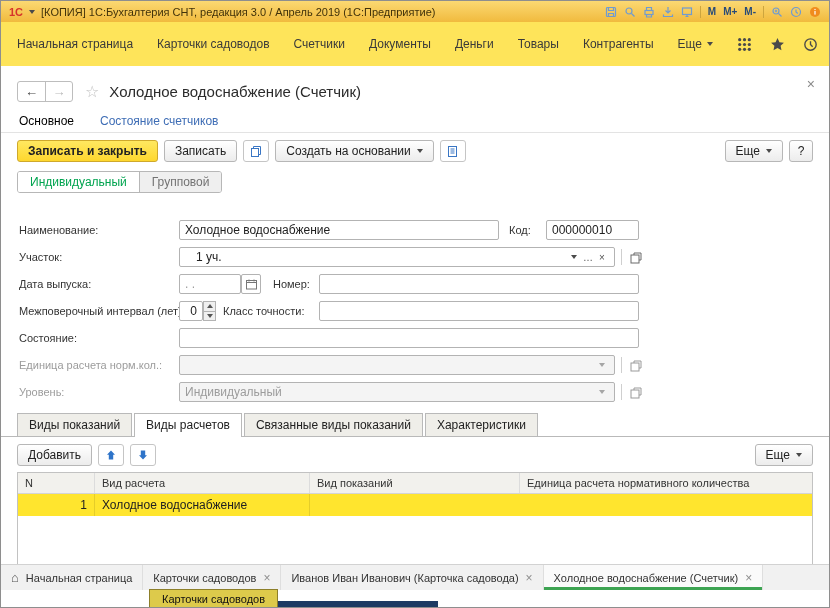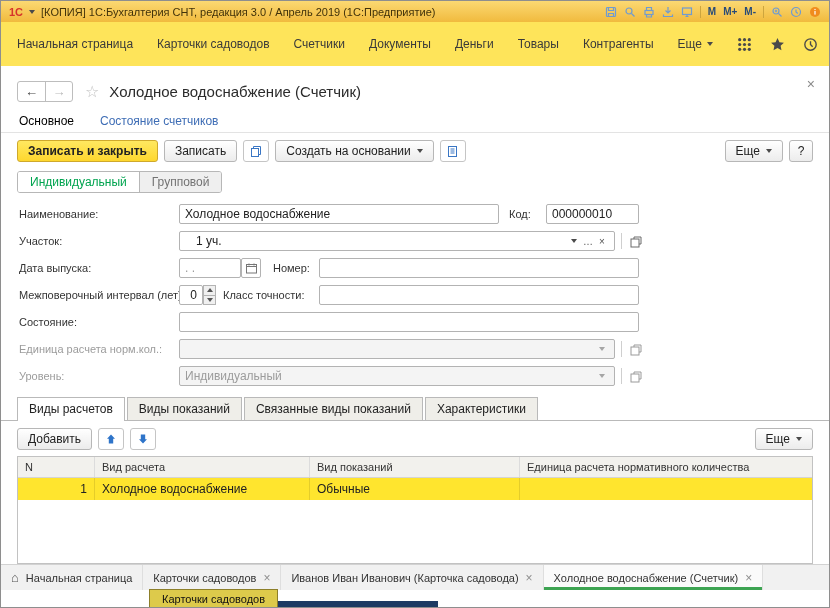--- a/index.html
+++ b/index.html
@@ -43,21 +43,21 @@
   .btn.primary{background:linear-gradient(#ffe860,#fed72e);border-color:#cfa92c;font-weight:bold;}
   .iconbtn{width:26px;height:22px;display:flex;align-items:center;justify-content:center;border:1px solid #c5c5c5;border-radius:3px;background:#fff;}
   .toolbar-right{margin-left:auto;display:flex;gap:6px;}
   .helpbtn{width:24px;justify-content:center;padding:0;}
   
   .seg{display:inline-flex;margin:2px 0 4px 16px;border:1px solid #b7b7b7;border-radius:3px;overflow:hidden;}
   .seg-opt{padding:3px 12px;background:#efefef;color:#737373;}
   .seg-opt + .seg-opt{border-left:1px solid #b7b7b7;}
   .seg-opt.sel{background:#fff;color:#00a44f;}
   
-  .form{margin-top:4px;text-decoration:underline;}
+  .form{margin-top:20px;text-decoration:underline;}
   .frow{position:relative;height:27px;}
   .lbl{position:absolute;left:18px;top:7px;font-size:11px;color:#333;white-space:nowrap;}
   .lbl.dis{color:#9c9c9c;}
   .field{position:absolute;top:3px;height:20px;border:1px solid #b3b3b3;border-radius:2px;background:#fff;display:flex;align-items:center;padding:0 5px;font-size:12px;}
   .field.dis{background:#f4f4f4;color:#9c9c9c;}
   .field .val{flex:1;white-space:nowrap;overflow:hidden;}
   .field .ph{color:#9c9c9c;}
   .fbtn{display:flex;align-items:center;justify-content:center;width:14px;height:18px;color:#555;font-size:10px;}
   .vsep{position:absolute;top:5px;width:1px;height:16px;background:#cfcfcf;}
   .open-btn{position:absolute;top:4px;width:18px;height:19px;display:flex;align-items:center;justify-content:center;}
@@ -380,22 +380,22 @@
             <rect x="1" y="3" width="8" height="8"></rect>
             <path d="M4 3V1h7v7H9"></path>
           </svg>
         </span>
     </div>
 
   </div>
 
   
   <div class="dtabs">
+    <span class="dtab">Виды показаний</span>
     <span class="dtab active">Виды расчетов</span>
-    <span class="dtab">Виды показаний</span>
     <span class="dtab">Связанные виды показаний</span>
     <span class="dtab">Характеристики</span>
   </div>
 
   
   <div class="detail-toolbar">
     <span class="btn">
         <span>Добавить</span>
       </span>
     <span class="iconbtn">
@@ -420,21 +420,20 @@
   <div class="grid">
     <div class="ghead">
       <span class="gh c0">N</span>
       <span class="gh c1">Вид расчета</span>
       <span class="gh c2">Вид показаний</span>
       <span class="gh c3">Единица расчета нормативного количества</span>
     </div>
     <div class="grow">
       <span class="gc c0 num">1</span>
       <span class="gc c1">Холодное водоснабжение</span>
-      <span class="gc c2">Обычные</span>
       <span class="gc c3"></span>
     </div>
   </div>
 
   
   <div class="taskbar">
     <span class="tbi">
       <span class="home-ic">⌂</span>
       <span>Начальная страница</span>
     </span>

